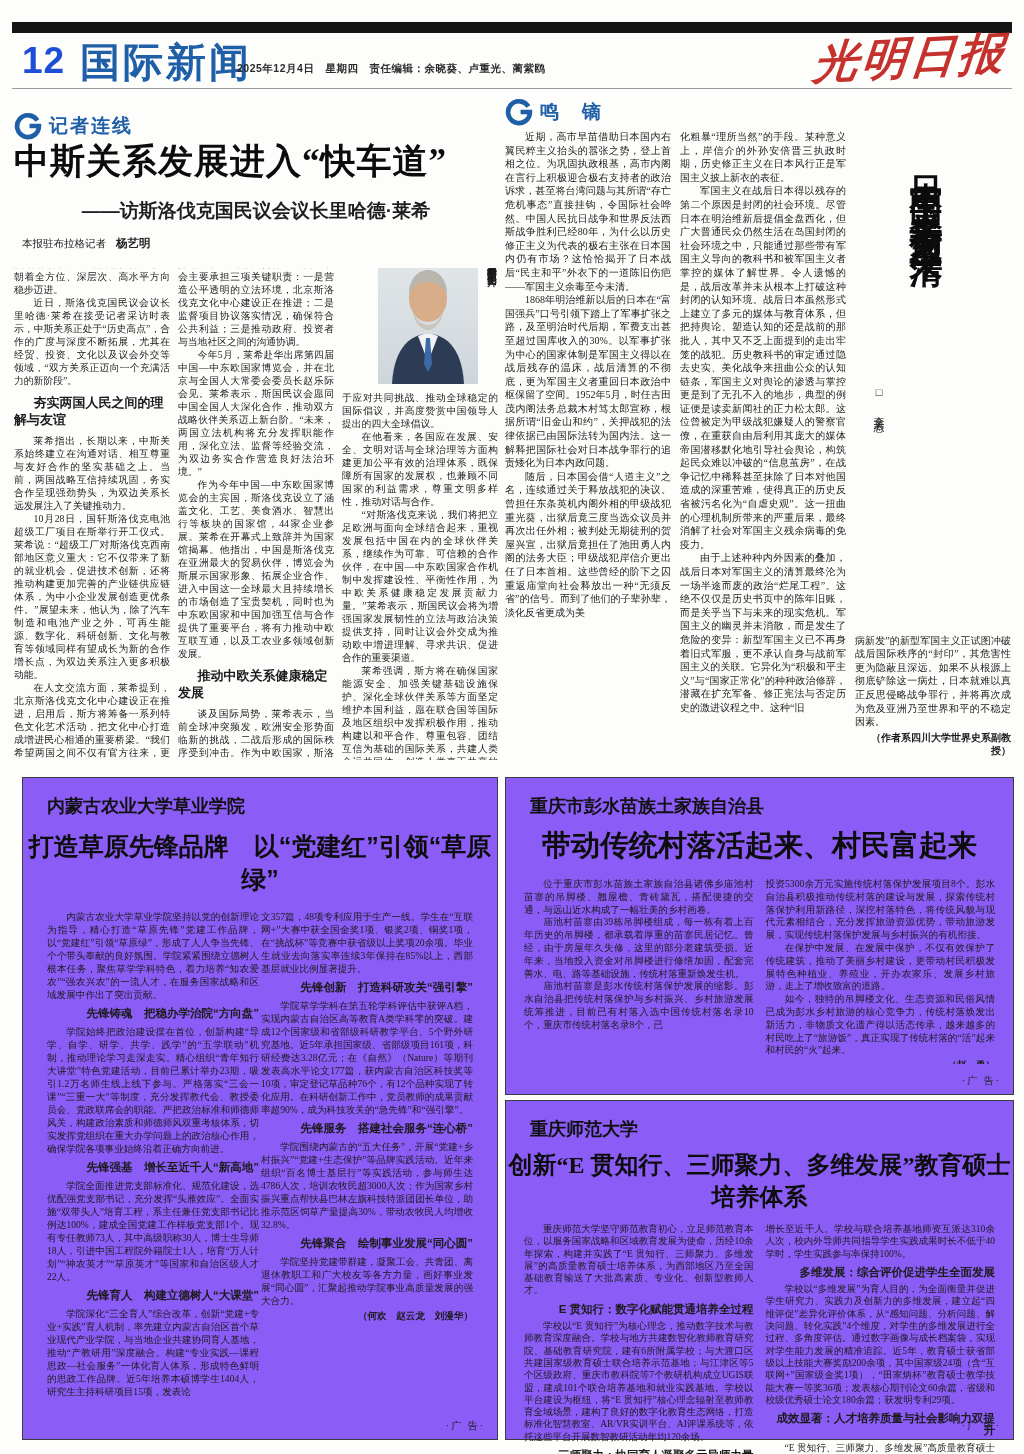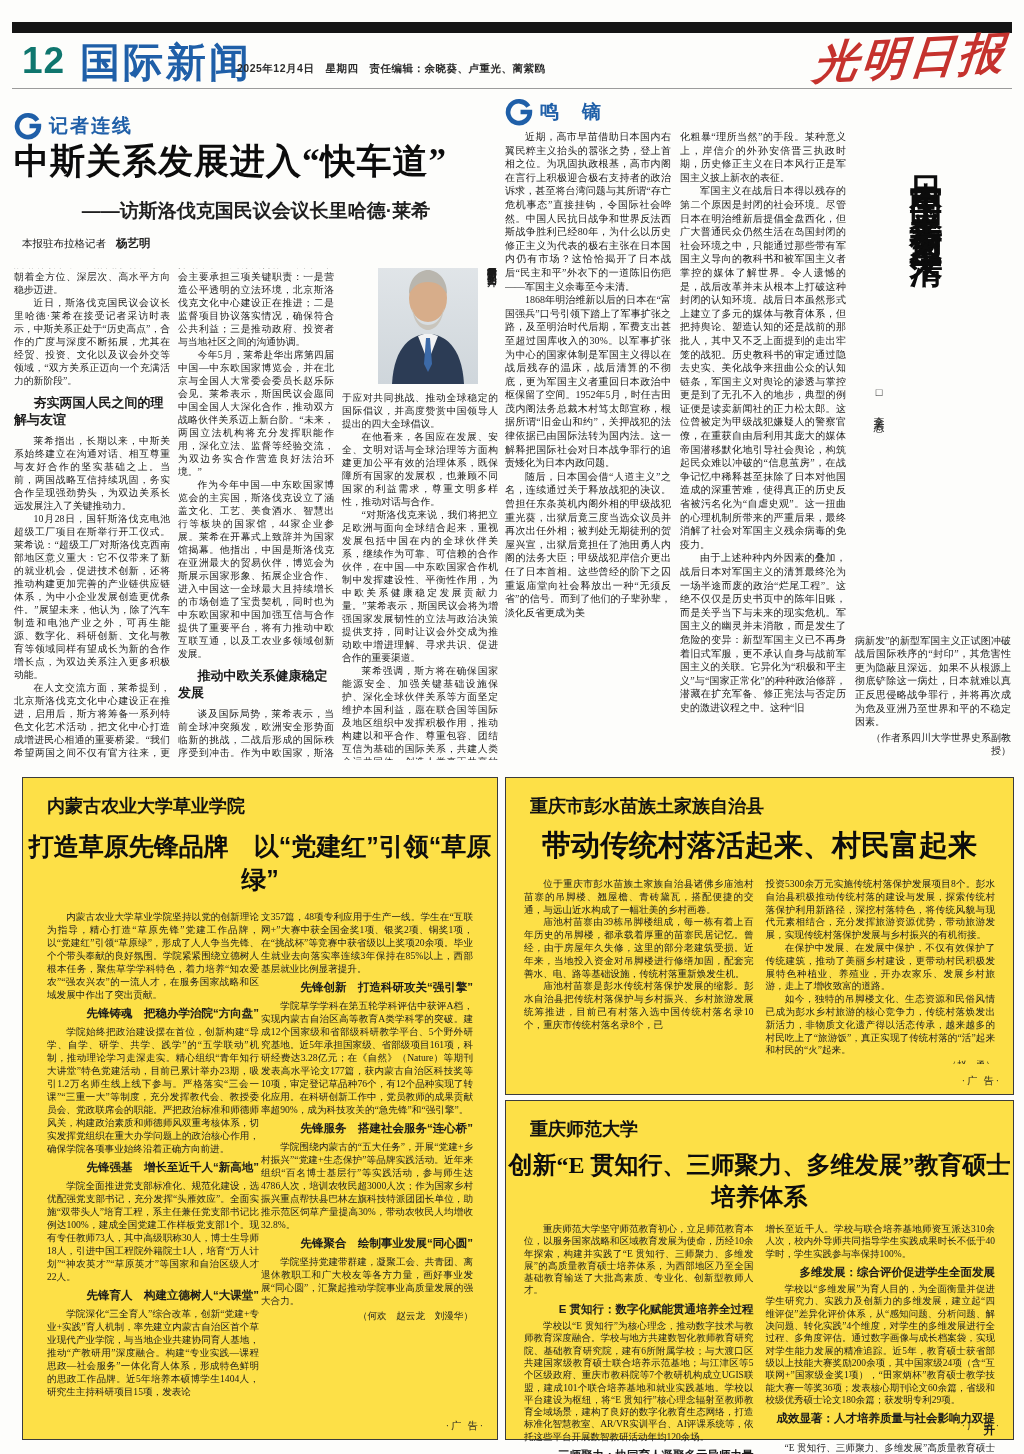--- a/index.html
+++ b/index.html
@@ -1,37 +1,37 @@
 <!DOCTYPE html>
 <html><head>
 <meta charset="utf-8">
 <style>
   html,body{margin:0;padding:0;background:#ffffff;}
   .page{position:relative;width:1024px;height:1454px;background:#fdfdfb;overflow:hidden;
         font-family:"Liberation Serif","DejaVu Serif",serif;color:#1b1b1b;}
   
   .topbar{position:absolute;left:12px;top:22px;width:1000px;height:11px;background:#151515;}
   .pagenum{position:absolute;left:22px;top:40px;font-family:"Liberation Sans",sans-serif;
-           font-size:37px;font-weight:bold;color:#0f766e;letter-spacing:1px;}
+           font-size:37px;font-weight:bold;color:#1d4ed8;letter-spacing:1px;}
   .section-title{position:absolute;left:80px;top:35px;font-family:"Liberation Sans",sans-serif;
            font-size:40px;font-weight:900;color:#1f5fa8;letter-spacing:3px;}
   .dateline{position:absolute;left:237px;top:62px;font-family:"Liberation Sans",sans-serif;
            font-size:10.5px;font-weight:bold;color:#2b2b2b;letter-spacing:.5px;}
   .masthead{position:absolute;right:18px;top:28px;font-size:45px;color:#c5322d;font-weight:bold;
            font-style:italic;transform:skewX(-8deg) rotate(-3deg);letter-spacing:3px;}
   .header-rule{position:absolute;left:12px;top:88px;width:1000px;height:1px;background:#9b9b9b;}
   
   .badge{display:flex;align-items:center;gap:7px;}
   .badge-label{font-family:"Liberation Sans",sans-serif;font-weight:900;color:#1f5fa8;
            font-size:19px;letter-spacing:2px;}
   .g-icon{width:28px;height:28px;display:inline-block;}
   
   .blk-p{text-indent:2em;text-align:justify;margin:0;}
   .blk-pc{text-indent:0;text-align:justify;margin:0;}
-  .blk-sig{text-align:right;font-weight:normal;margin-top:2px;}
+  .blk-sig{text-align:right;font-weight:bold;margin-top:2px;}
   
   .la{position:absolute;left:14px;top:96px;width:484px;height:666px;}
   .la-badge{position:absolute;left:0;top:16px;}
   .la-title{position:absolute;left:0;top:42px;width:100%;text-align:left;font-size:35px;
             font-weight:900;letter-spacing:1px;color:#0c0c0c;}
   .la-sub{position:absolute;left:0;top:102px;width:100%;text-align:center;
           font-family:"Liberation Sans",sans-serif;font-weight:bold;font-size:19px;color:#1f1f1f;}
   .la-byline{position:absolute;left:8px;top:140px;font-size:10.5px;color:#222;}
   .la-byline .nm{font-weight:bold;margin-left:10px;font-size:11.5px;}
   .la-body{position:absolute;left:0;top:172px;height:492px;display:flex;gap:8px;overflow:hidden;align-items:center;}
@@ -49,21 +49,21 @@
   .md-body{position:absolute;left:0;top:34px;height:628px;display:flex;gap:9px;overflow:hidden;}
   .md-col{width:166px;font-size:10px;line-height:13.6px;}
   .md-right{position:relative;width:156px;height:628px;}
   .md-vtitle{position:absolute;left:48px;top:20px;height:560px;writing-mode:vertical-rl;
              font-size:33px;font-weight:900;letter-spacing:6px;color:#0c0c0c;}
   .md-author{position:absolute;left:16px;top:256px;writing-mode:vertical-rl;font-size:11px;
              letter-spacing:3px;color:#222;}
   .md-tail{position:absolute;left:0;bottom:0;width:156px;font-size:10px;line-height:13.6px;}
   .md-tail .blk-sig{font-size:10px;}
   
-  .adbox{position:absolute;border:1px solid #3c3c3c;background:#fde047;}
+  .adbox{position:absolute;border:1px solid #3c3c3c;background:#8b5cf6;}
   .ad-kicker{font-family:"Liberation Sans",sans-serif;font-weight:900;font-size:18px;
              margin:16px 0 0 24px;color:#111;}
   .ad-headline{text-align:center;font-weight:900;color:#0d0d0d;}
   .ad-cols{display:flex;overflow:hidden;}
   .ad .blk-h{font-family:"Liberation Sans",sans-serif;font-weight:bold;font-size:11.5px;
              margin:6px 0 5px;text-align:right;text-indent:0;}
   .ad-mark{position:absolute;right:12px;bottom:6px;font-size:10px;letter-spacing:2px;color:#222;}
   #ad1{left:22px;top:777px;width:474px;height:661px;}
   #ad1 .ad-headline{font-family:"Liberation Sans",sans-serif;font-size:25px;margin:12px 0 14px;}
   #ad1 .ad-cols{gap:2px;padding:0 24px;height:512px;}

